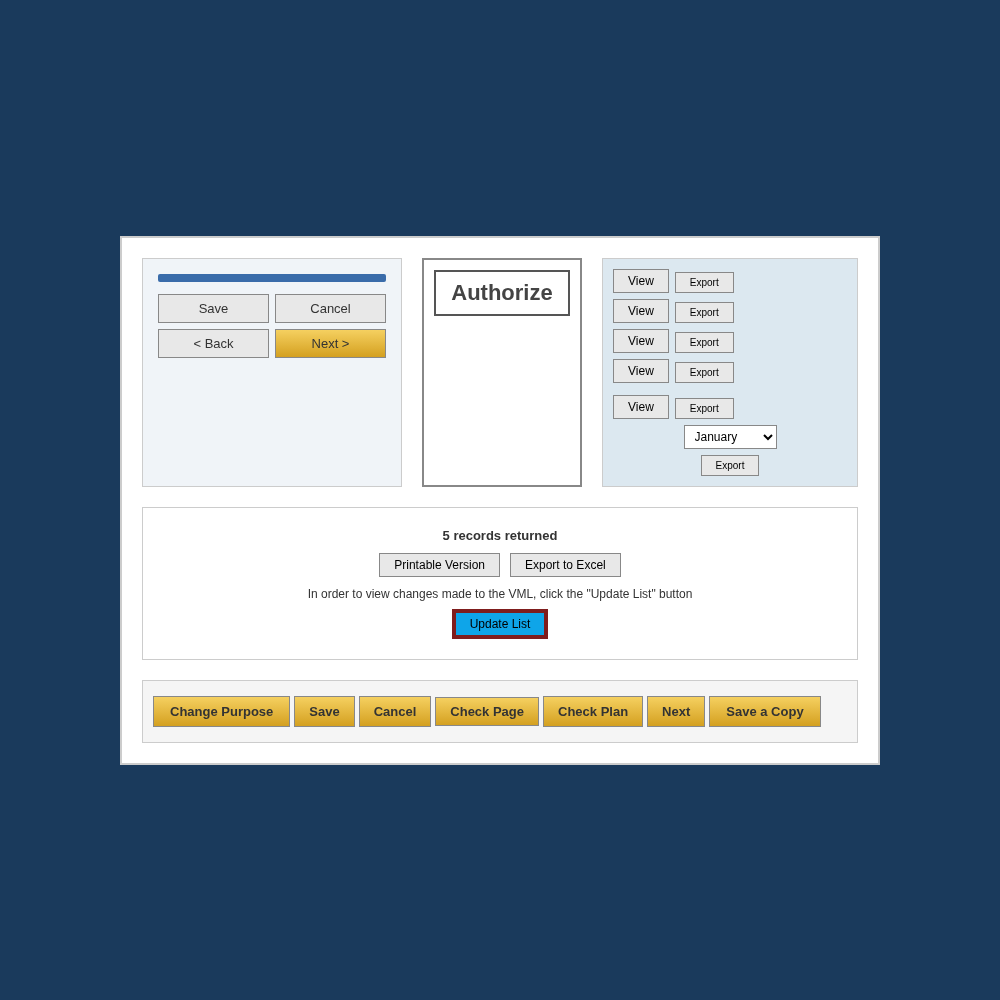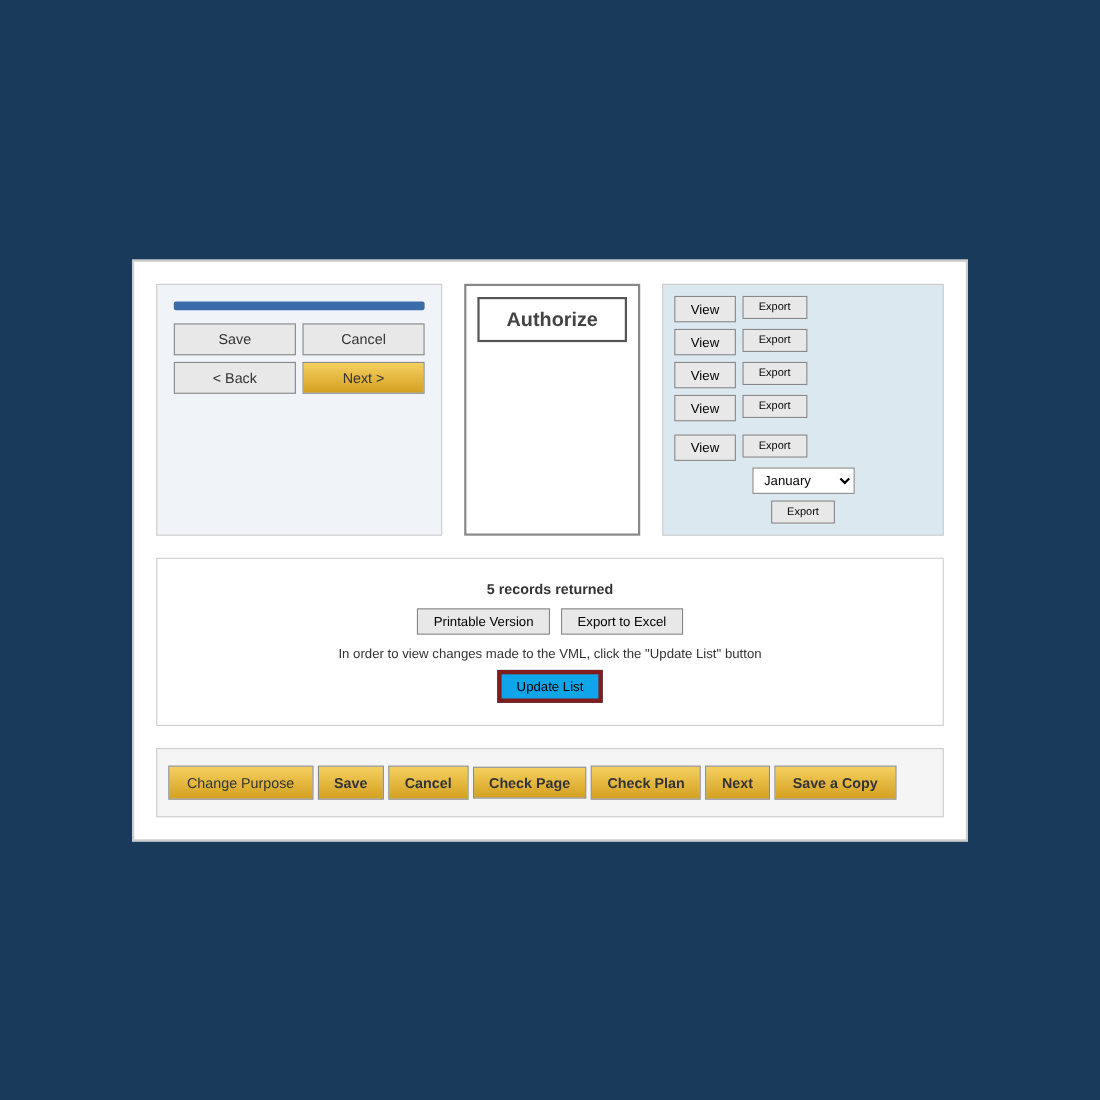--- a/index.html
+++ b/index.html
@@ -91,40 +91,40 @@
       padding: 10px;
       width: 160px;
       display: flex;
       flex-direction: column;
       gap: 4px;
     }
 
     .auth-box {
       border: 2px solid #555;
       padding: 8px 10px;
-      font-size: 18px;
+      font-size: 22px;
       font-weight: bold;
       color: #444;
       text-align: center;
       background: #fff;
     }
 
     
     .right-panel {
       border: 1px solid #cccccc;
       background: #dce8f0;
       padding: 10px;
       flex: 1;
     }
 
     .view-export-row {
       display: flex;
       gap: 6px;
       margin-bottom: 6px;
-      align-items: flex-start;
+      align-items: flex-end;
     }
 
     .btn-view {
       padding: 4px 14px;
       border: 1px solid #888;
       background: #e8e8e8;
       cursor: pointer;
       font-size: 12px;
     }
 
@@ -210,21 +210,21 @@
       gap: 4px;
       align-items: center;
     }
 
     .btn-change-purpose {
       padding: 7px 16px;
       background: linear-gradient(to bottom, #f5d060, #d4a020);
       border: 1px solid #888;
       cursor: pointer;
       font-size: 13px;
-      font-weight: normal;
+      font-weight: bold;
       color: #333;
     }
 
     .btn-toolbar-save {
       padding: 7px 14px;
       background: linear-gradient(to bottom, #f5d060, #d4a020);
       border: 1px solid #888;
       cursor: pointer;
       font-size: 13px;
       font-weight: bold;

